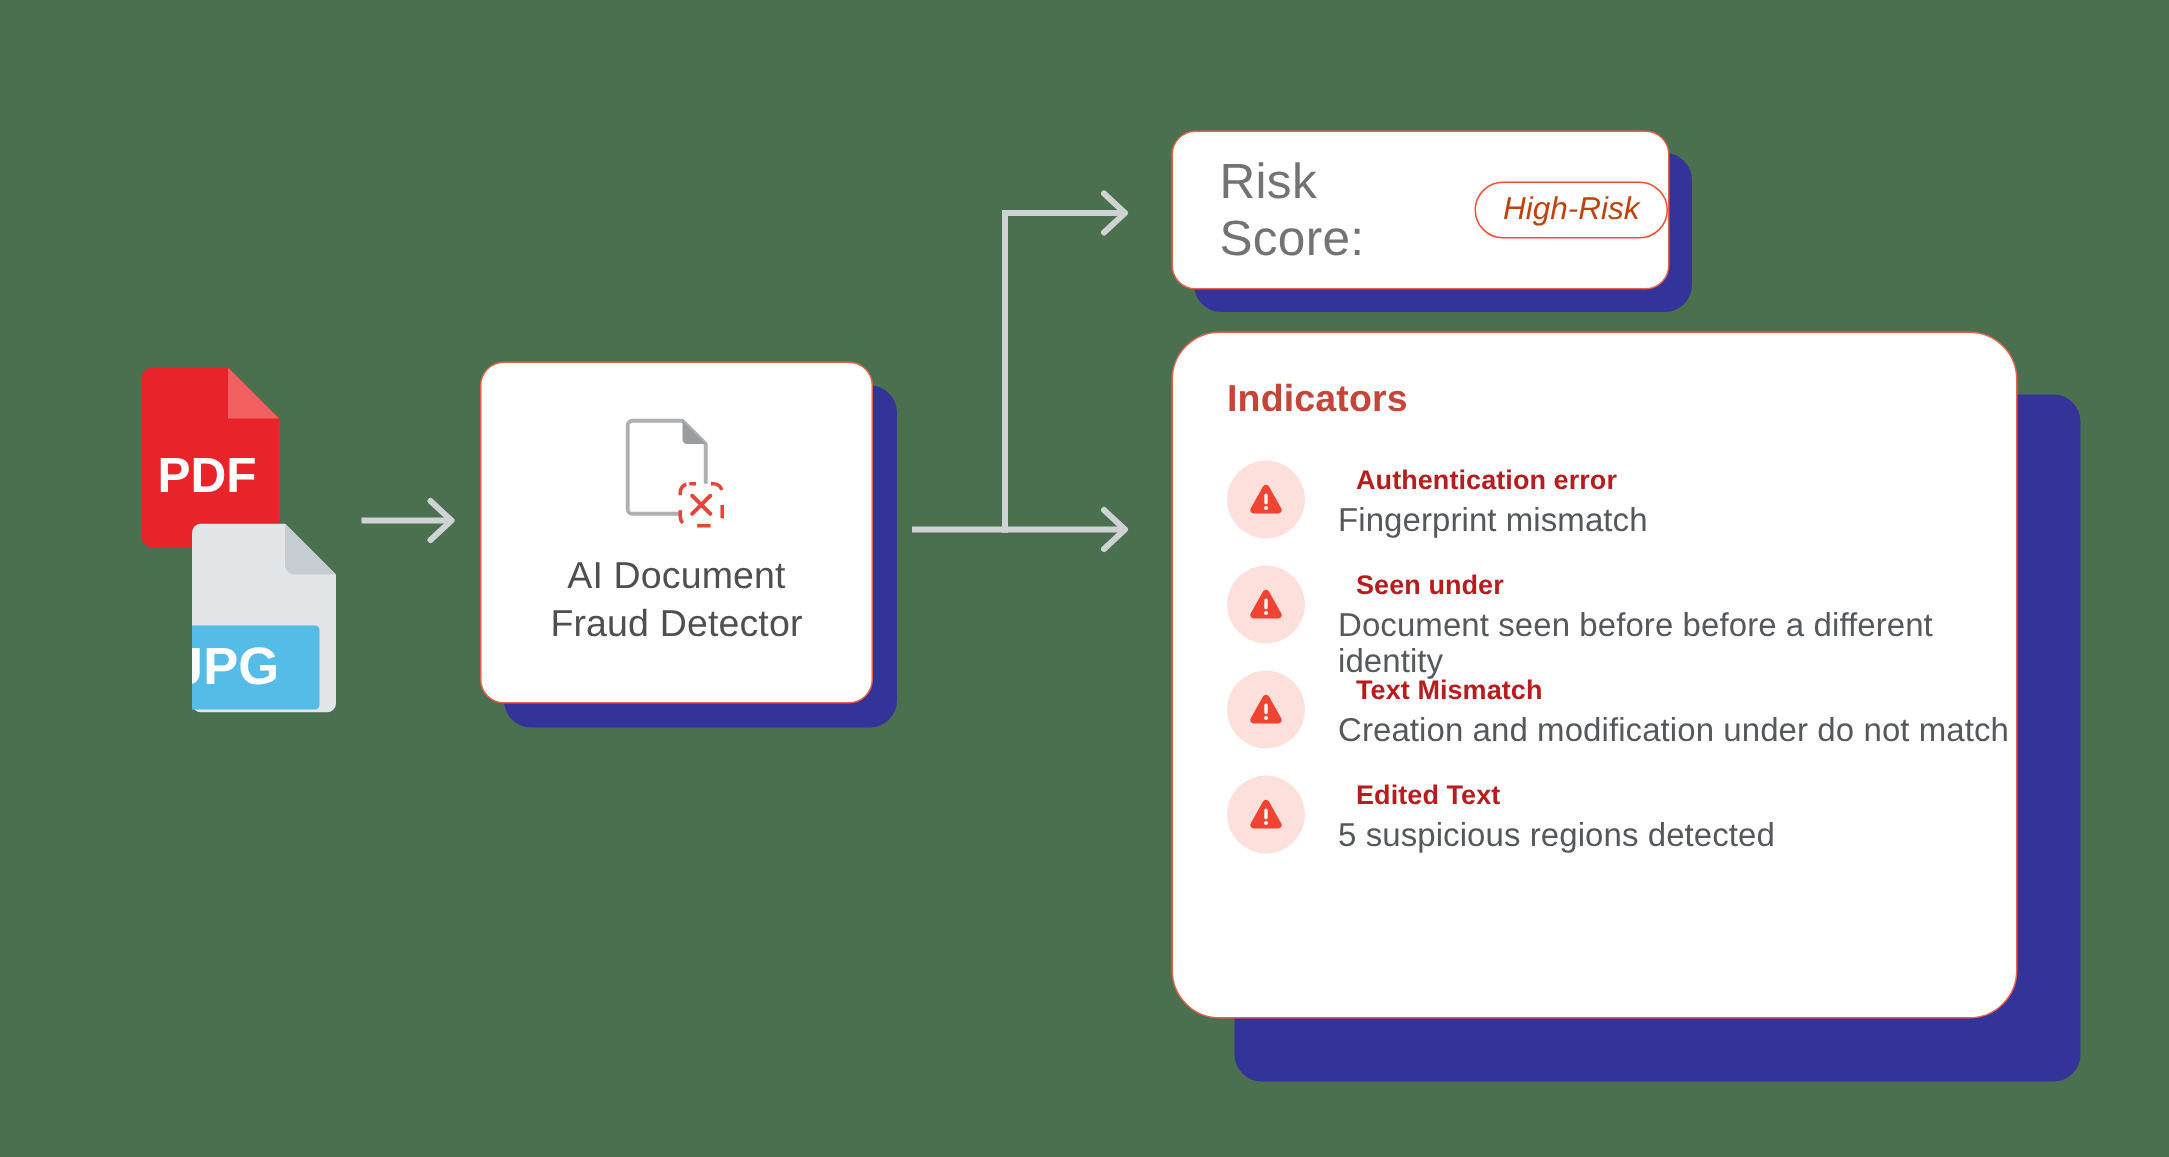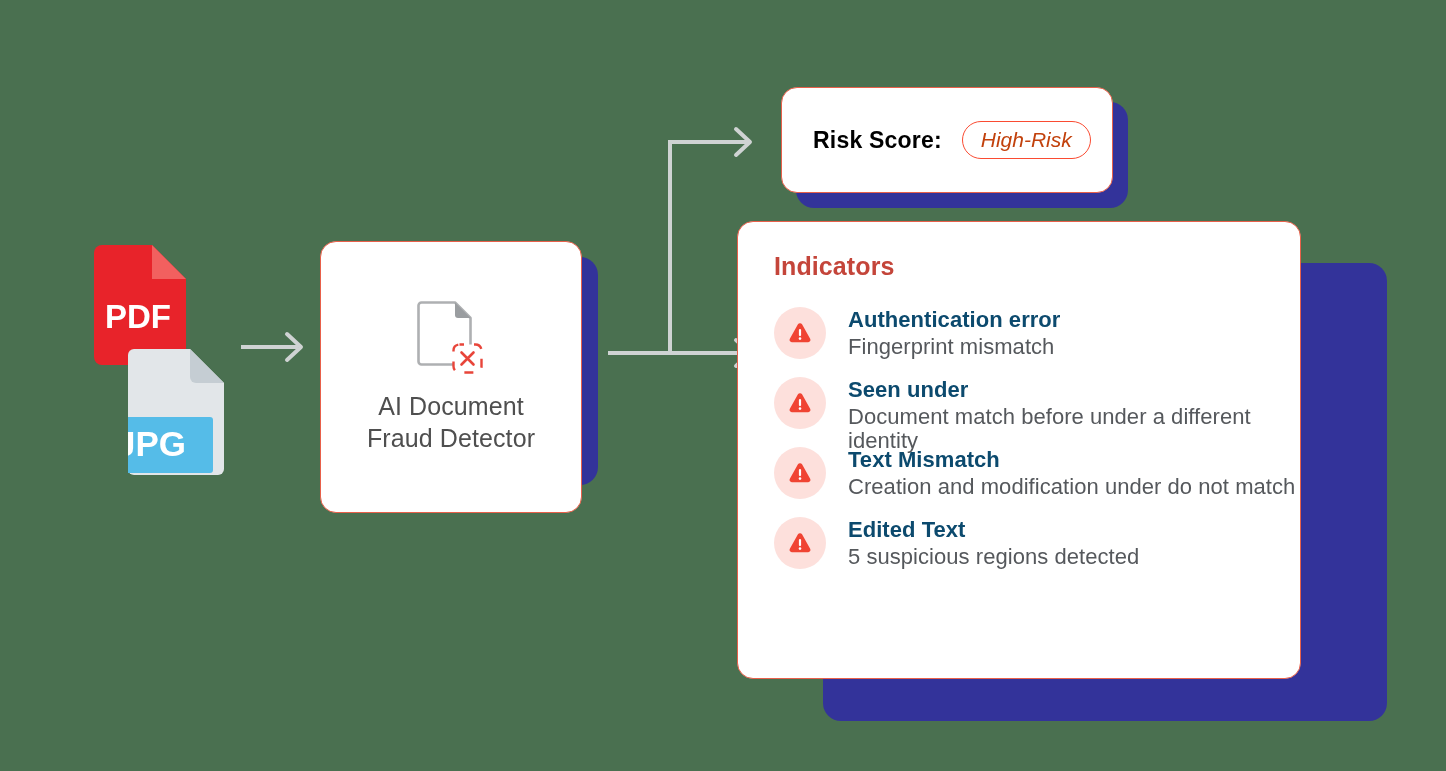--- a/index.html
+++ b/index.html
@@ -68,21 +68,21 @@
     height: 771px;
     z-index: 1;
     pointer-events: none;
   }
 
   
   #detector-card {
     left: 320px;
     top: 241px;
     width: 262px;
-    height: 272px;
+    height: 228px;
     display: flex;
     flex-direction: column;
     align-items: center;
     justify-content: center;
   }
   #detector-card-shadow {
     left: 336px;
     top: 257px;
     width: 262px;
     height: 228px;
@@ -111,45 +111,46 @@
     align-items: center;
     padding-left: 31px;
   }
   #risk-card-shadow {
     left: 796px;
     top: 102px;
     width: 332px;
     height: 106px;
   }
   .risk-label {
-    font-size: 23px;
-    color: #000000;
-    font-weight: bold;
+    font-size: 33px;
+    color: #737373;
+    font-weight: normal;
     letter-spacing: 0.2px;
   }
   .risk-pill {
     margin-left: 20px;
     border: 1.6px solid #fa4b32;
     border-radius: 999px;
     color: #c2410c;
     font-size: 21px;
     padding: 7px 18px 8px 18px;
     line-height: 1;
     white-space: nowrap;
     background: transparent;
     font-style: italic;
   }
 
   
   #indicators-card {
-    left: 737px;
+    left: 781px;
     top: 221px;
     width: 564px;
     height: 458px;
     padding: 30px 0 0 0;
+    border-radius: 32px;
   }
   #indicators-card-shadow {
     left: 823px;
     top: 263px;
     width: 564px;
     height: 458px;
   }
   .indicators-title {
     margin: 0 0 8px 36px;
     font-size: 25px;
@@ -179,25 +180,26 @@
     display: flex;
     align-items: center;
     justify-content: center;
     margin-right: 22px;
   }
   .indicator-badge svg { display: block; }
   .indicator-text {
     padding-top: 1px;
   }
   .indicator-name {
-    font-size: 22px;
-    color: #0c4a6e;
+    font-size: 18px;
+    color: #b91c1c;
     font-weight: bold;
     line-height: 24px;
     letter-spacing: 0.05px;
+    margin-left: 12px;
   }
   .indicator-desc {
     font-size: 22px;
     color: #55585c;
     line-height: 24px;
     margin-top: 3px;
     letter-spacing: 0.05px;
   }
 </style>
 </head>
@@ -296,21 +298,21 @@
         <span class="indicator-badge">
           <svg width="26" height="26" viewBox="0 0 26 26" xmlns="http://www.w3.org/2000/svg">
             <path d="M13 3.2 a2.4 2.4 0 0 1 2.05 1.17 l8.1 14.4 a2.3 2.3 0 0 1 -2.05 3.48 H4.9
                      a2.3 2.3 0 0 1 -2.05 -3.48 l8.1 -14.4 A2.4 2.4 0 0 1 13 3.2 Z" fill="#f04433"></path>
             <rect x="11.9" y="9" width="2.2" height="7.2" rx="1.1" fill="#ffffff"></rect>
             <circle cx="13" cy="18.6" r="1.3" fill="#ffffff"></circle>
           </svg>
         </span>
         <span class="indicator-text">
           <span class="indicator-name">Seen under</span>
-          <div class="indicator-desc">Document match before under a different identity</div>
+          <div class="indicator-desc">Document seen before before a different identity</div>
         </span>
       </li>
 
       <li class="indicator-row">
         <span class="indicator-badge">
           <svg width="26" height="26" viewBox="0 0 26 26" xmlns="http://www.w3.org/2000/svg">
             <path d="M13 3.2 a2.4 2.4 0 0 1 2.05 1.17 l8.1 14.4 a2.3 2.3 0 0 1 -2.05 3.48 H4.9
                      a2.3 2.3 0 0 1 -2.05 -3.48 l8.1 -14.4 A2.4 2.4 0 0 1 13 3.2 Z" fill="#f04433"></path>
             <rect x="11.9" y="9" width="2.2" height="7.2" rx="1.1" fill="#ffffff"></rect>
             <circle cx="13" cy="18.6" r="1.3" fill="#ffffff"></circle>

